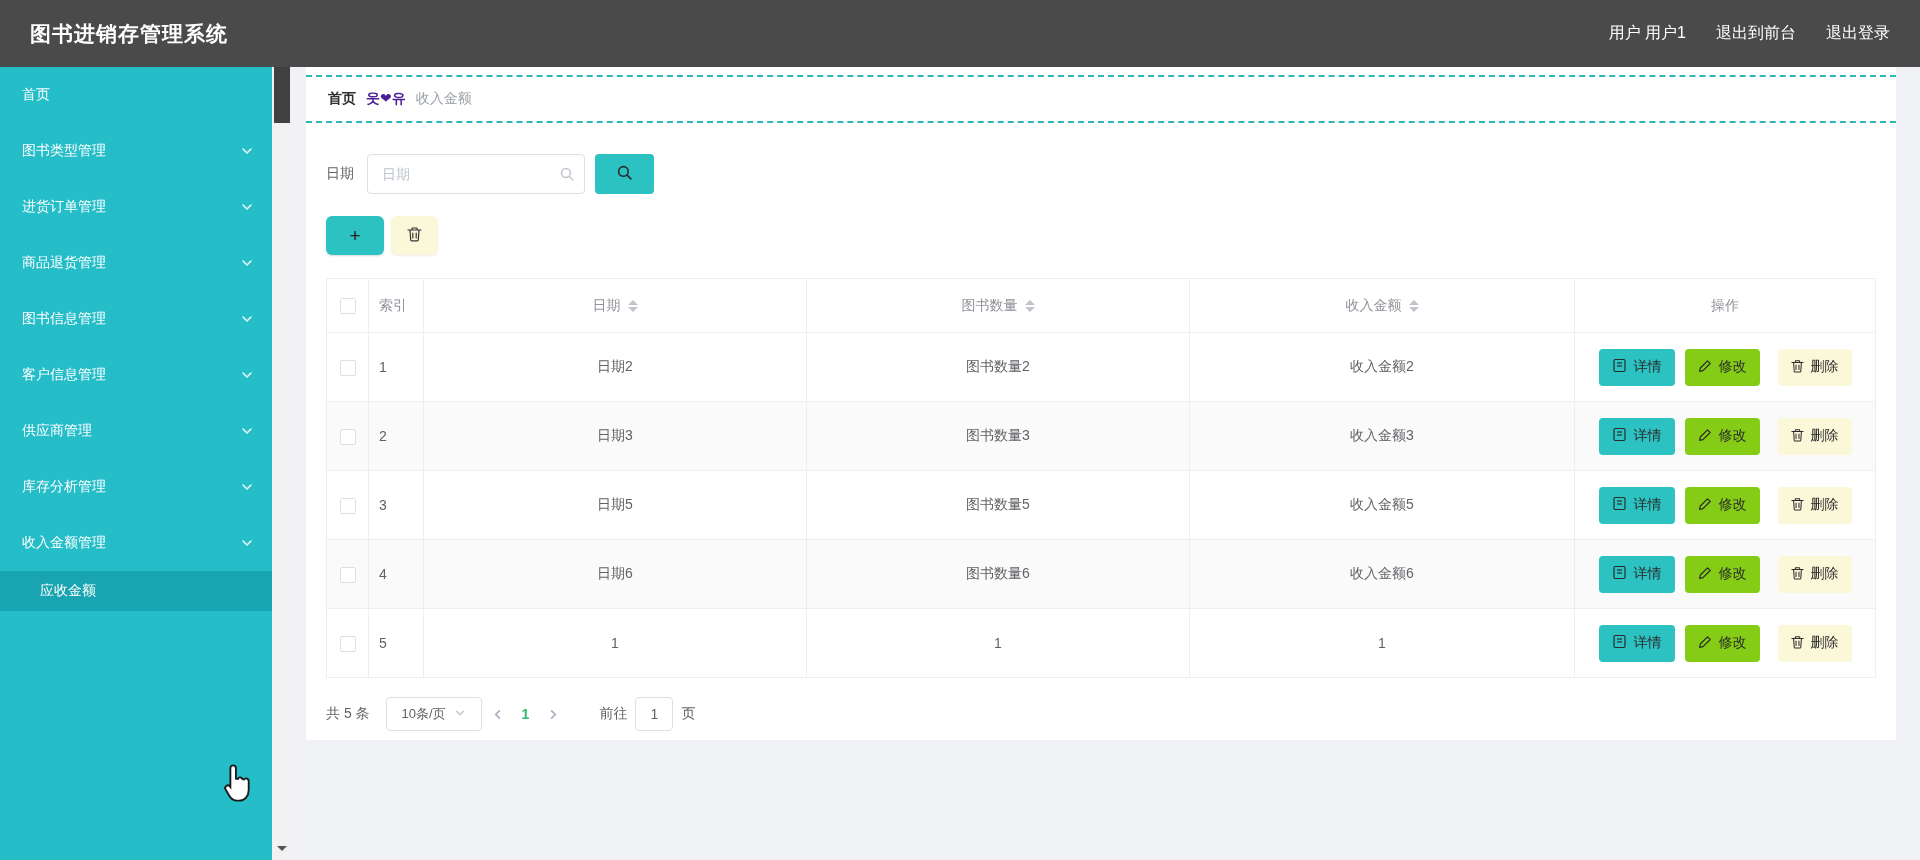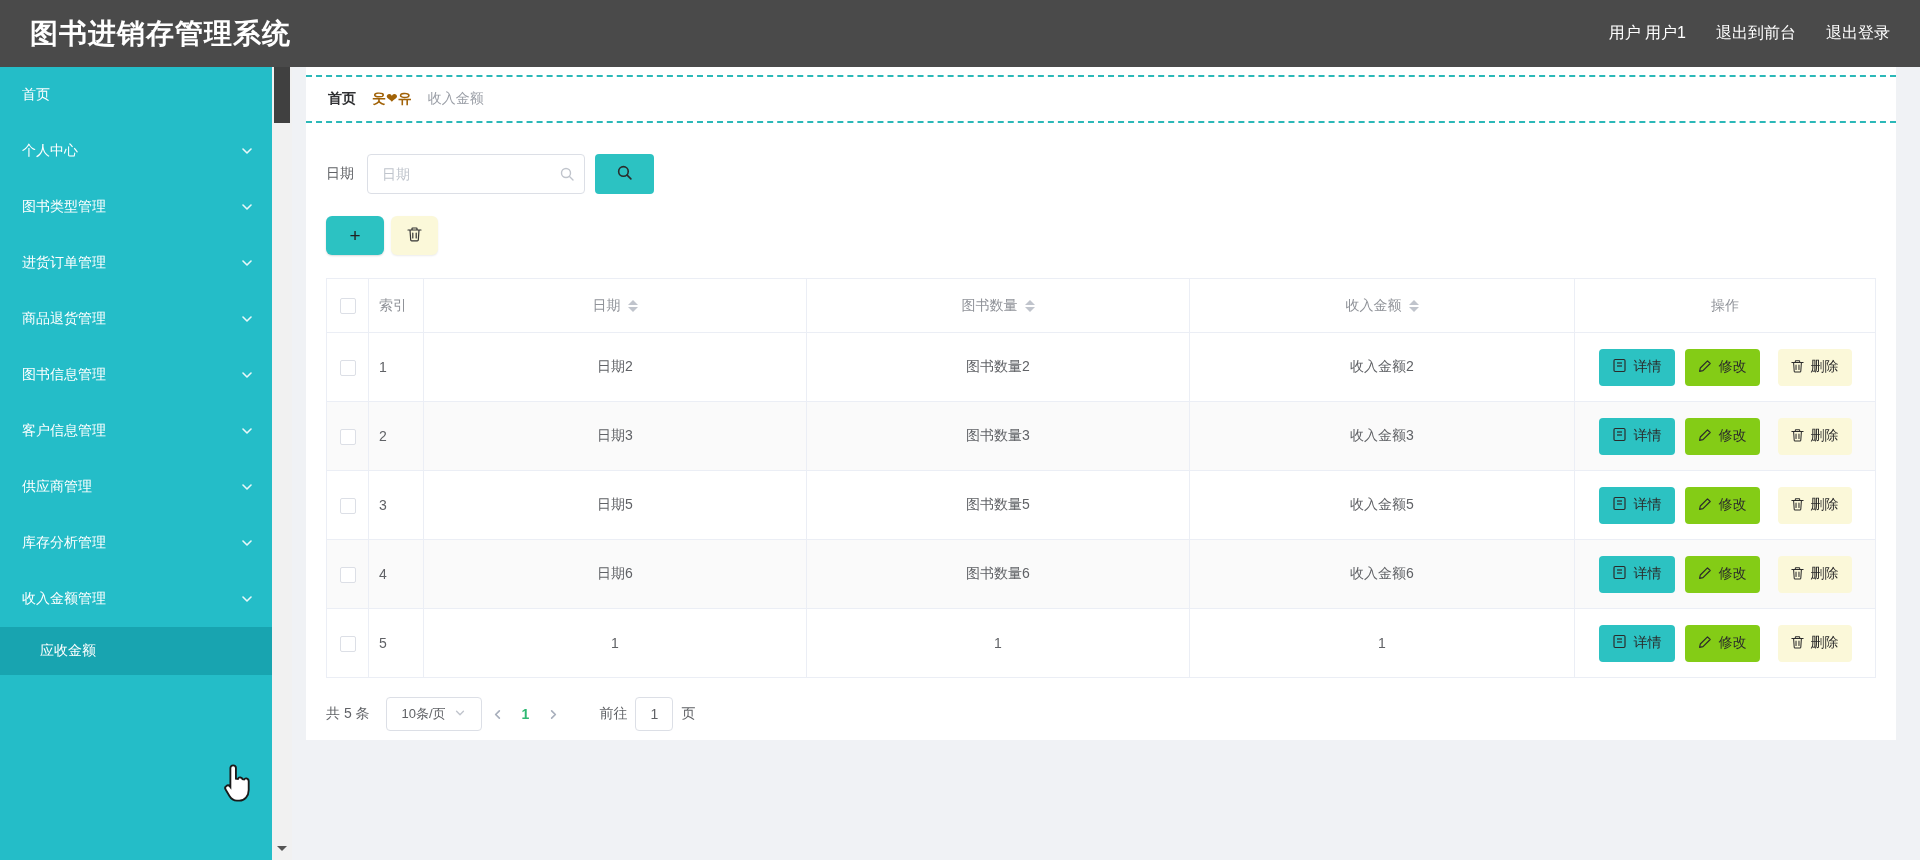--- a/index.html
+++ b/index.html
@@ -3,50 +3,50 @@
 <meta charset="utf-8">
 <style>
   * { box-sizing: border-box; margin: 0; padding: 0; }
   html,body { width:1920px; height:860px; overflow:hidden;
     font-family:"Liberation Sans","DejaVu Sans",sans-serif; font-size:14px; color:#606266; }
   .app { display:flex; flex-direction:column; width:100%; height:100%; }
 
   
   .topbar { height:67px; flex:none; background:#4a4a4a; display:flex; align-items:center;
     justify-content:space-between; padding:0 30px; }
-  .topbar-title { color:#fff; font-size:28px; font-weight:bold; letter-spacing:1px; }
+  .topbar-title { color:#fff; font-size:21px; font-weight:bold; letter-spacing:1px; }
   .topbar-right { display:flex; align-items:center; gap:30px; color:#fff; font-size:16px; }
   .topbar-link { cursor:pointer; }
 
   
   .main { flex:1; display:flex; min-height:0;border-radius:15px; }
 
   
   .sidebar { width:272px; flex:none; background:#24bdc8; color:#fff; position:relative; }
   .menu-item { height:56px; display:flex; align-items:center; justify-content:space-between;
     padding:0 18px 0 22px; font-size:14px; cursor:pointer; }
   .menu-item .chev { opacity:.9; }
   .chev-up { transform:rotate(180deg); }
-  .submenu-item { height:48px; display:flex; align-items:center; padding-left:40px;
+  .submenu-item { height:40px; display:flex; align-items:center; padding-left:40px;
     background:#18a4b0; font-size:14px; cursor:pointer; }
 
   
   .scroll-gutter { width:20px; flex:none; background:#f1f1f1; position:relative; }
   .scroll-thumb { position:absolute; top:0; left:2px; width:16px; height:56px; background:#404040; }
   .scroll-arrow-down { position:absolute; bottom:4px; left:5px; width:0; height:0;
     border:5px solid transparent; border-top-color:#555; }
 
   
   .content { flex:1; background:#f0f2f5; padding:0 24px 0 14px; min-width:0; }
   .card { background:#fff; height:673px; display:flex; flex-direction:column; }
 
   .breadcrumb-bar { margin-top:8px; border-top:2px dashed #2bb8b8; border-bottom:2px dashed #2bb8b8;
     height:48px; display:flex; align-items:center; padding:0 22px; background:#fff; }
   .bc-home { color:#303133; font-weight:bold; cursor:pointer; }
-  .bc-sep { color:#a16207; margin:0 16px; font-weight:bold; }
+  .bc-sep { color:#4c1d95; margin:0 10px; font-weight:bold; }
   .bc-current { color:#9a9ea6; }
 
   .card-body { padding:0 20px; }
 
   
   .search-row { display:flex; align-items:center; margin-top:31px; }
   .search-label { color:#606266; margin-right:13px; }
   .input-wrap { position:relative; width:218px; height:40px; }
   .input-wrap input { width:100%; height:100%; border:1px solid #dcdfe6; border-radius:4px;
     padding:0 34px 0 14px; font-size:14px; color:#606266; outline:none;
@@ -123,26 +123,20 @@
       <span class="topbar-link">退出到前台</span>
       <span class="topbar-link">退出登录</span>
     </div>
   </div>
 
   <div class="main">
 
     <div class="sidebar">
       <div class="menu-item">
         <span>首页</span>
-      </div>
-      <div class="menu-item">
-        <span>个人中心</span>
-        <svg class="chev" width="14" height="14" viewBox="0 0 14 14">
-            <polyline points="3,5 7,9 11,5" fill="none" stroke="#fff" stroke-width="1.6" stroke-linecap="round" stroke-linejoin="round"></polyline>
-          </svg>
       </div>
       <div class="menu-item">
         <span>图书类型管理</span>
         <svg class="chev" width="14" height="14" viewBox="0 0 14 14">
             <polyline points="3,5 7,9 11,5" fill="none" stroke="#fff" stroke-width="1.6" stroke-linecap="round" stroke-linejoin="round"></polyline>
           </svg>
       </div>
       <div class="menu-item">
         <span>进货订单管理</span>
         <svg class="chev" width="14" height="14" viewBox="0 0 14 14">

